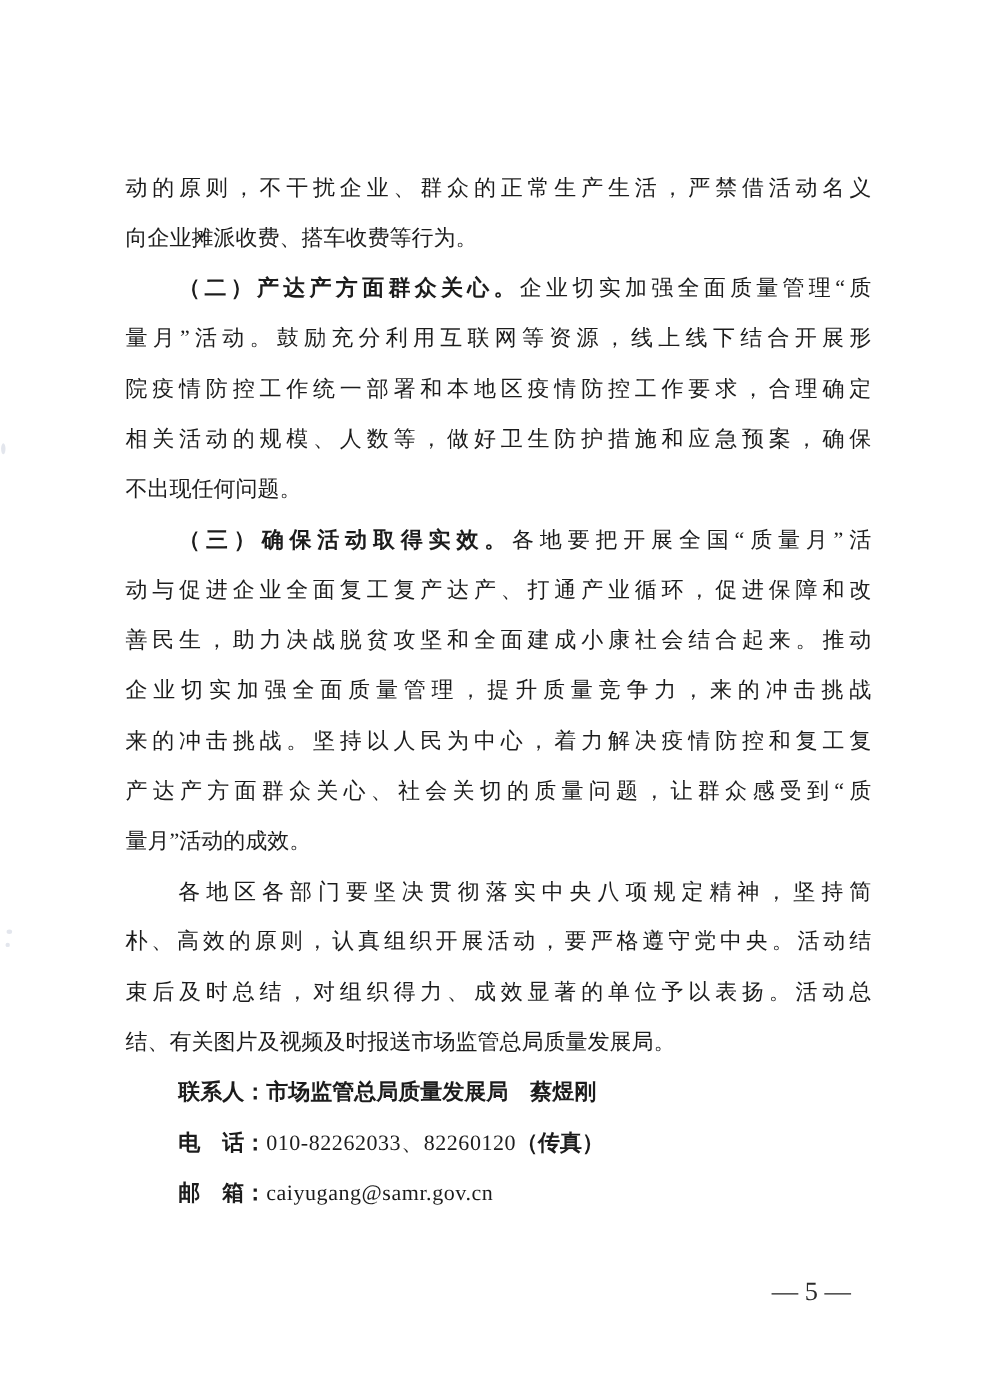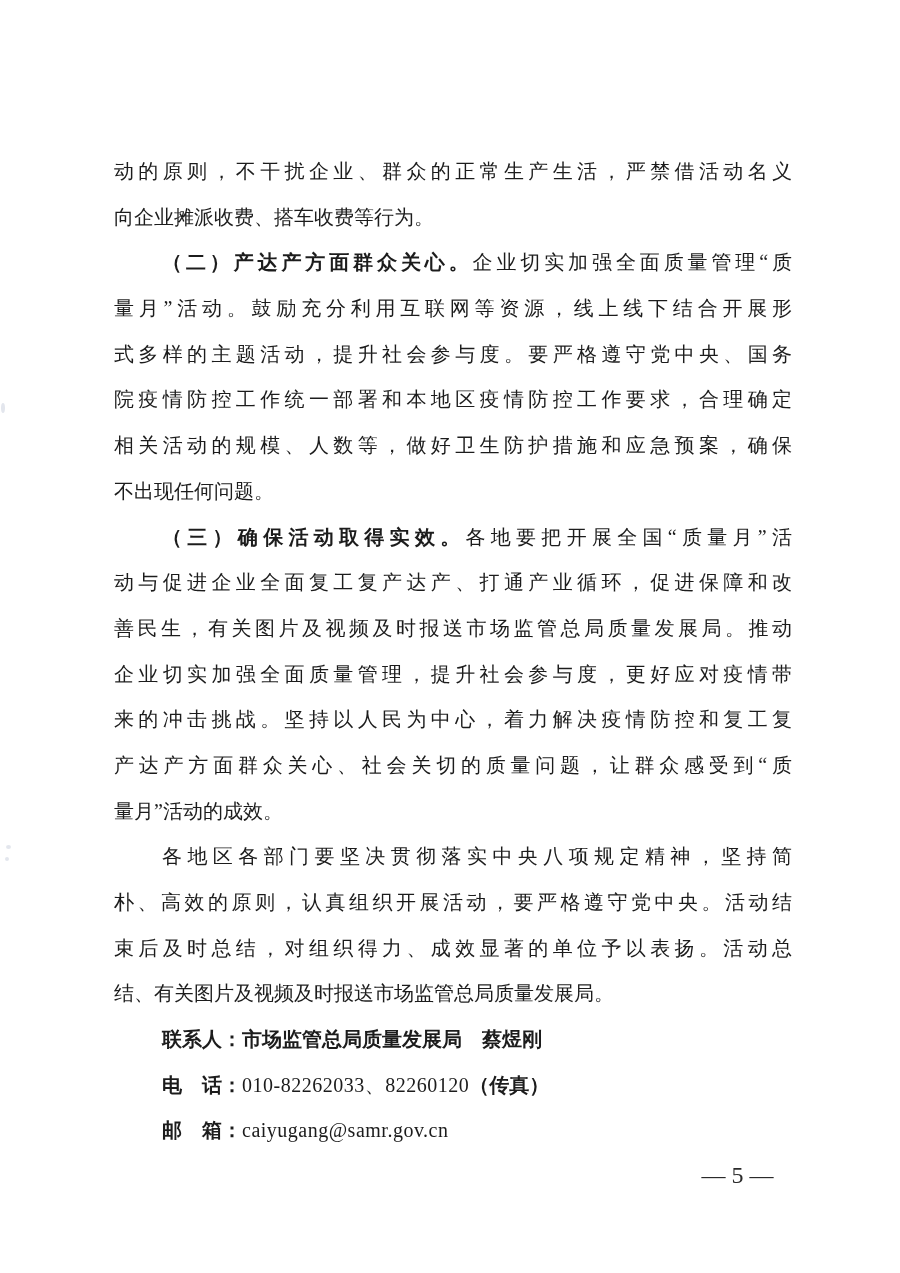--- a/index.html
+++ b/index.html
@@ -61,28 +61,27 @@
 
   <div class="speck s1"></div>
   <div class="speck s2"></div>
   <div class="speck s3"></div>
 
   <div class="doc">
     <div class="line full"><span class="b"></span><span>动的原则，不干扰企业、群众的正常生产生活，严禁借活动名义</span></div>
     <div class="line end"><span class="b"></span><span>向企业摊派收费、搭车收费等行为。</span></div>
     <div class="line full indent"><span class="b">（二）产达产方面群众关心。</span><span>企业切实加强全面质量管理“质</span></div>
     <div class="line full"><span class="b"></span><span>量月”活动。鼓励充分利用互联网等资源，线上线下结合开展形</span></div>
-    <div class="line full"><span class="b"></span><span>式多样的主题活动，提升社会参与度。要严格遵守党中央、国务</span></div>
     <div class="line full"><span class="b"></span><span>院疫情防控工作统一部署和本地区疫情防控工作要求，合理确定</span></div>
     <div class="line full"><span class="b"></span><span>相关活动的规模、人数等，做好卫生防护措施和应急预案，确保</span></div>
     <div class="line end"><span class="b"></span><span>不出现任何问题。</span></div>
     <div class="line full indent"><span class="b">（三）确保活动取得实效。</span><span>各地要把开展全国“质量月”活</span></div>
     <div class="line full"><span class="b"></span><span>动与促进企业全面复工复产达产、打通产业循环，促进保障和改</span></div>
-    <div class="line full"><span class="b"></span><span>善民生，有关图片及视频及时报送市场监管总局质量发展局。推动</span></div>
-    <div class="line full"><span class="b"></span><span>企业切实加强全面质量管理，提升社会参与度，更好应对疫情带</span></div>
+    <div class="line full"><span class="b"></span><span>善民生，助力决战脱贫攻坚和全面建成小康社会结合起来。推动</span></div>
+    <div class="line full"><span class="b"></span><span>企业切实加强全面质量管理，提升质量竞争力，来的冲击挑战</span></div>
     <div class="line full"><span class="b"></span><span>来的冲击挑战。坚持以人民为中心，着力解决疫情防控和复工复</span></div>
     <div class="line full"><span class="b"></span><span>产达产方面群众关心、社会关切的质量问题，让群众感受到“质</span></div>
     <div class="line end"><span class="b"></span><span>量月”活动的成效。</span></div>
     <div class="line full indent"><span class="b"></span><span>各地区各部门要坚决贯彻落实中央八项规定精神，坚持简</span></div>
     <div class="line full"><span class="b"></span><span>朴、高效的原则，认真组织开展活动，要严格遵守党中央。活动结</span></div>
     <div class="line full"><span class="b"></span><span>束后及时总结，对组织得力、成效显著的单位予以表扬。活动总</span></div>
     <div class="line end"><span class="b"></span><span>结、有关图片及视频及时报送市场监管总局质量发展局。</span></div>
     <div class="line end indent"><span class="b">联系人：市场监管总局质量发展局　蔡煜刚</span><span></span></div>
     <div class="line end indent"><span class="b">电　话：</span><span class="latin">010-82262033、82260120</span><span class="b">（传真）</span></div>
     <div class="line end indent"><span class="b">邮　箱：</span><span class="latin">caiyugang@samr.gov.cn</span></div>

